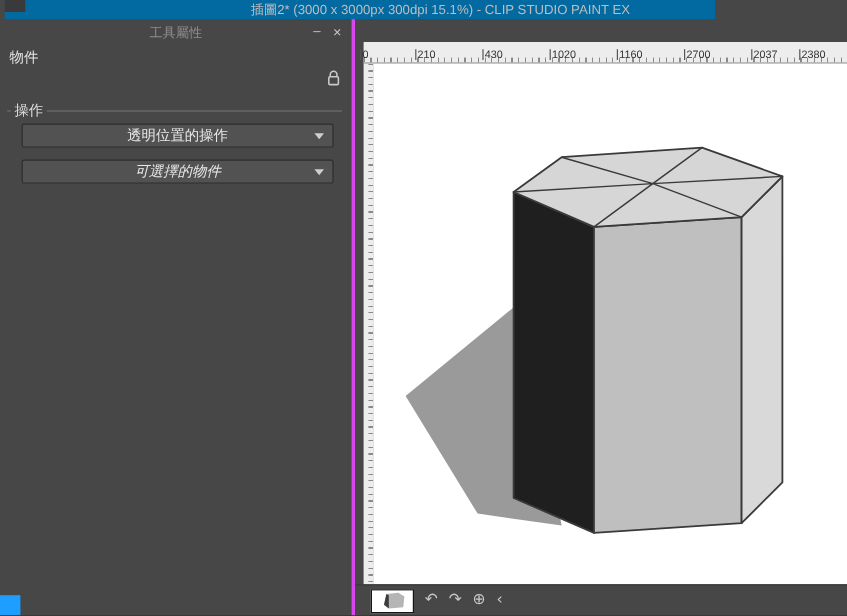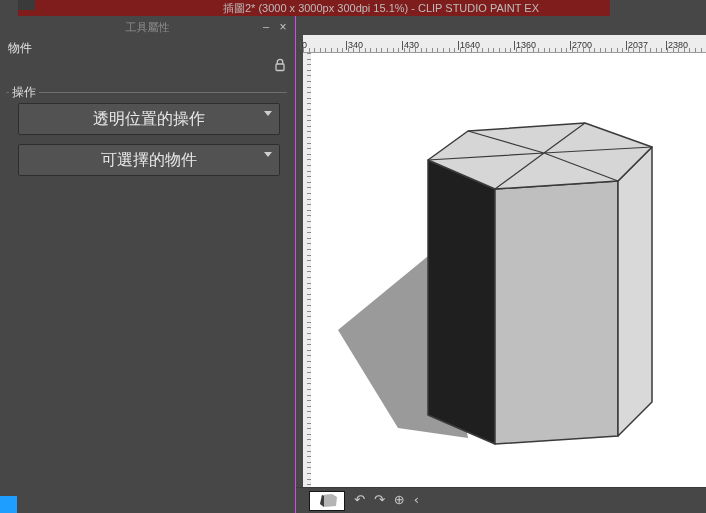--- a/index.html
+++ b/index.html
@@ -1,44 +1,44 @@
 <!DOCTYPE html>
 <html><head>
 <meta charset="utf-8">
 <style>
   *{margin:0;padding:0;box-sizing:border-box;}
   html,body{background:#2b2b2b;}
   .screen{position:relative;width:706px;height:513px;background:#474747;overflow:hidden;
           font-family:"Liberation Sans","DejaVu Sans",sans-serif;}
 
   
-  .titlebar{position:absolute;left:18px;top:0;width:592px;height:16px;background:#7f1d1d;}
+  .titlebar{position:absolute;left:4px;top:0;width:592px;height:16px;background:#0369a1;}
   .corner-frag{position:absolute;left:0;top:0;width:17px;height:10px;background:#3a3a3a;}
   .window-title{position:absolute;left:0;right:0;top:1px;text-align:center;padding-left:134px;
                 font-size:11px;color:#bdbdbd;white-space:nowrap;}
 
   
   .panel{position:absolute;left:0;top:16px;width:296px;height:497px;background:#474747;
-         border-right:1px solid #d946ef;}
+         border-right:3px solid #d946ef;}
   .panel-titlebar{position:absolute;left:0;top:4px;width:100%;height:15px;}
   .panel-title{position:absolute;left:0;width:100%;text-align:center;font-size:11px;color:#8d8d8d;}
   .panel-btn{position:absolute;top:0;font-size:11px;color:#c6c6c6;width:14px;text-align:center;cursor:default;}
   .panel-min{right:22px;}
   .panel-close{right:5px;font-size:12px;}
   .tool-name{position:absolute;left:8px;top:24px;font-size:12px;color:#e3e3e3;font-family:Liberation Serif, serif;}
   .lock{position:absolute;right:9px;top:42px;line-height:0;}
   .group-header{position:absolute;left:6px;right:8px;top:68px;display:flex;align-items:center;}
   .group-rule{height:1px;background:#6e6e6e;flex:0 0 3px;}
   .group-rule.grow{flex:1;}
   .group-label{font-size:12px;color:#dedede;padding:0 3px;white-space:nowrap;}
-  .dropdown{position:absolute;left:18px;right:15px;height:32px;background:#525252;
+  .dropdown{position:absolute;left:18px;right:15px;height:20px;background:#525252;
             border:1px solid #2e2e2e;border-radius:2px;display:flex;align-items:center;
-            justify-content:center;font-size:16px;color:#e8e8e8;cursor:default;}
+            justify-content:center;font-size:12px;color:#e8e8e8;cursor:default;}
   .dd1{top:87px;}
-  .dd2{top:128px;}
+  .dd2{top:117px;font-style:italic;}
   .chevron{position:absolute;right:7px;top:7px;width:0;height:0;
            border-left:4px solid transparent;border-right:4px solid transparent;
            border-top:5px solid #cfcfcf;}
   .blue-square{position:absolute;left:0;bottom:0;width:17px;height:17px;background:#1e9fff;}
 
   
   .canvas-area{position:absolute;left:296px;top:16px;width:410px;height:497px;background:#474747;}
   .ruler-h{position:absolute;left:7px;top:19px;right:0;height:18px;background-color:#ededed;
            background-image:repeating-linear-gradient(90deg,#8a8a8a 0 1px,transparent 1px 5.6px);
            background-size:100% 4px;background-position:0 100%;background-repeat:no-repeat;
@@ -103,24 +103,24 @@
       <span class="chevron"></span>
     </div>
 
     <div class="blue-square" style="background: rgb(30, 159, 255);"></div>
   </div>
 
   <div class="canvas-area">
 
     <div class="ruler-h">
       <span class="ruler-label" style="left:-3px">0</span>
-      <span class="ruler-label" style="left:43px">340</span>
+      <span class="ruler-label" style="left:43px">210</span>
       <span class="ruler-label" style="left:99px">430</span>
-      <span class="ruler-label" style="left:155px">1640</span>
-      <span class="ruler-label" style="left:211px">1360</span>
+      <span class="ruler-label" style="left:155px">1020</span>
+      <span class="ruler-label" style="left:211px">1160</span>
       <span class="ruler-label" style="left:267px">2700</span>
       <span class="ruler-label" style="left:323px">2037</span>
       <span class="ruler-label" style="left:363px">2380</span>
     </div>
 
     <div class="ruler-v"></div>
 
     <div class="canvas">
       <svg width="395" height="434" viewBox="0 0 395 434">
         <polygon points="122,199 27,277 87,375 157,385" fill="#9a9a9a"></polygon>

